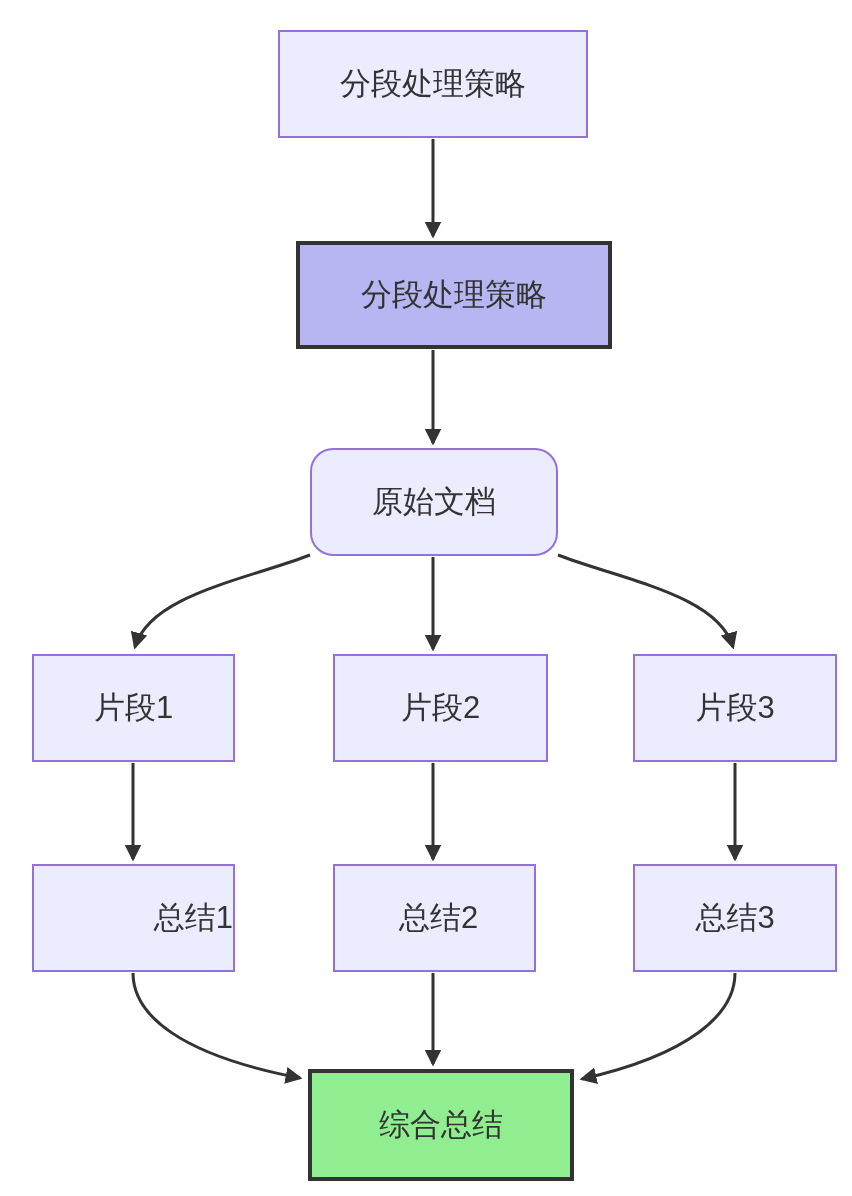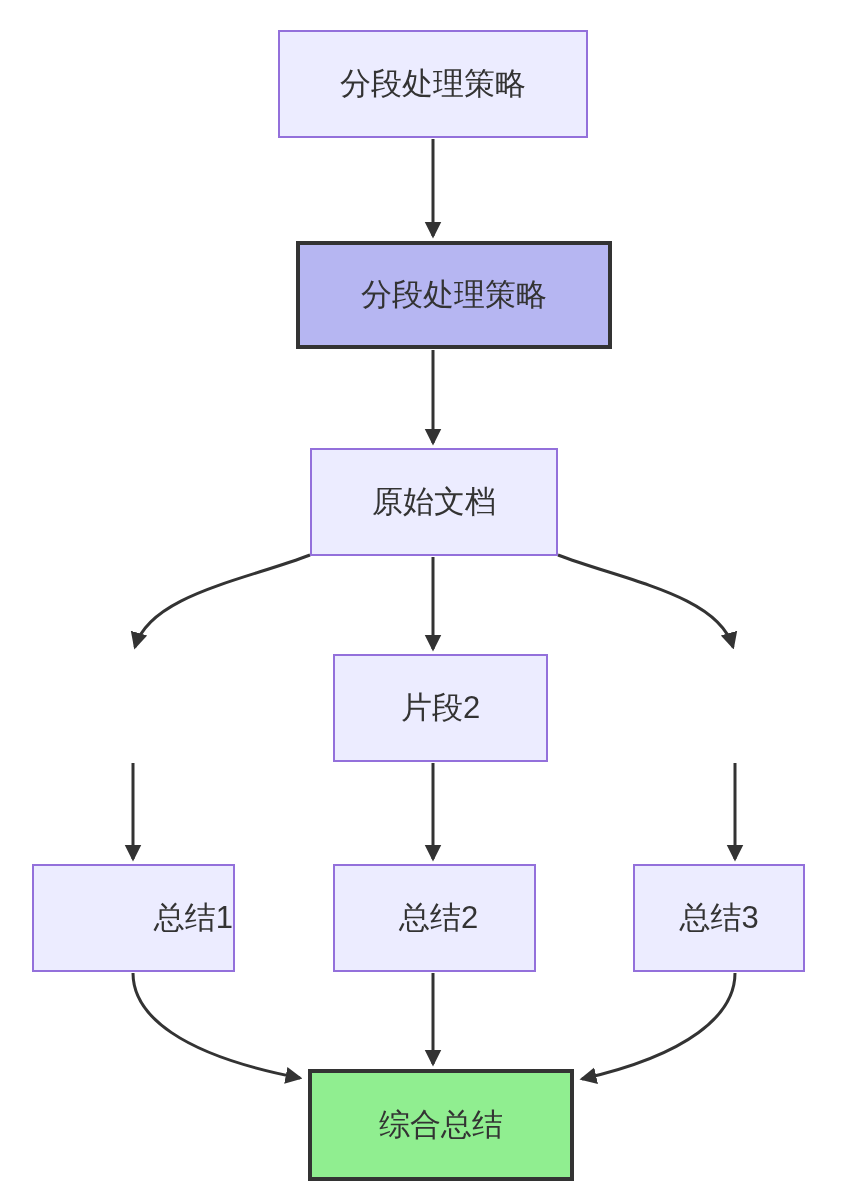--- a/index.html
+++ b/index.html
@@ -50,27 +50,27 @@
     border: 4px solid var(--emphasis-border, #333333);
     margin-left: 20px;
   }
   .node.success {
     background: var(--success-fill, #90ee90);
     border: 4px solid var(--success-border, #333333);
   }
   
   .n0 { left: 278px; top: 30px;  width: 310px; height: 108px; }
   .n1 { left: 276px; top: 241px; width: 316px; height: 108px; }
-  .n2 { left: 310px; top: 448px; width: 248px; height: 108px; }
+  .n2 { left: 310px; top: 448px; width: 248px; height: 108px; border-radius: 23px; }
   .n3 { left: 32px;  top: 654px; width: 203px; height: 108px; }
   .n4 { left: 333px; top: 654px; width: 215px; height: 108px; }
   .n5 { left: 633px; top: 654px; width: 204px; height: 108px; }
   .n6 { left: 32px;  top: 864px; width: 203px; height: 108px; justify-content: flex-end; }
   .n7 { left: 333px; top: 864px; width: 203px; height: 108px; padding-left: 8px; }
-  .n8 { left: 633px; top: 864px; width: 172px; height: 108px; }
+  .n8 { left: 633px; top: 864px; width: 204px; height: 108px; }
   .n9 { left: 308px; top: 1069px; width: 266px; height: 112px; }
 </style>
 </head>
 <body>
 
 <div class="canvas">
 
   <svg class="edges" viewBox="0 0 852 1196" xmlns="http://www.w3.org/2000/svg">
     <defs>
       <marker id="arrow" viewBox="0 0 10 10" refX="8.5" refY="5" markerWidth="17" markerHeight="21" markerUnits="userSpaceOnUse" orient="auto-start-reverse">
@@ -96,25 +96,31 @@
   </div>
 
   <div class="node emphasis n1">
     <span>分段处理策略</span>
   </div>
 
   <div class="node n2">
     <span>原始文档</span>
   </div>
 
+  <div class="node n3">
+    <span>片段1</span>
+  </div>
 
   <div class="node n4">
     <span>片段2</span>
   </div>
 
+  <div class="node n5">
+    <span>片段3</span>
+  </div>
 
   <div class="node n6">
     <span>总结1</span>
   </div>
 
   <div class="node n7">
     <span>总结2</span>
   </div>
 
   <div class="node n8">

